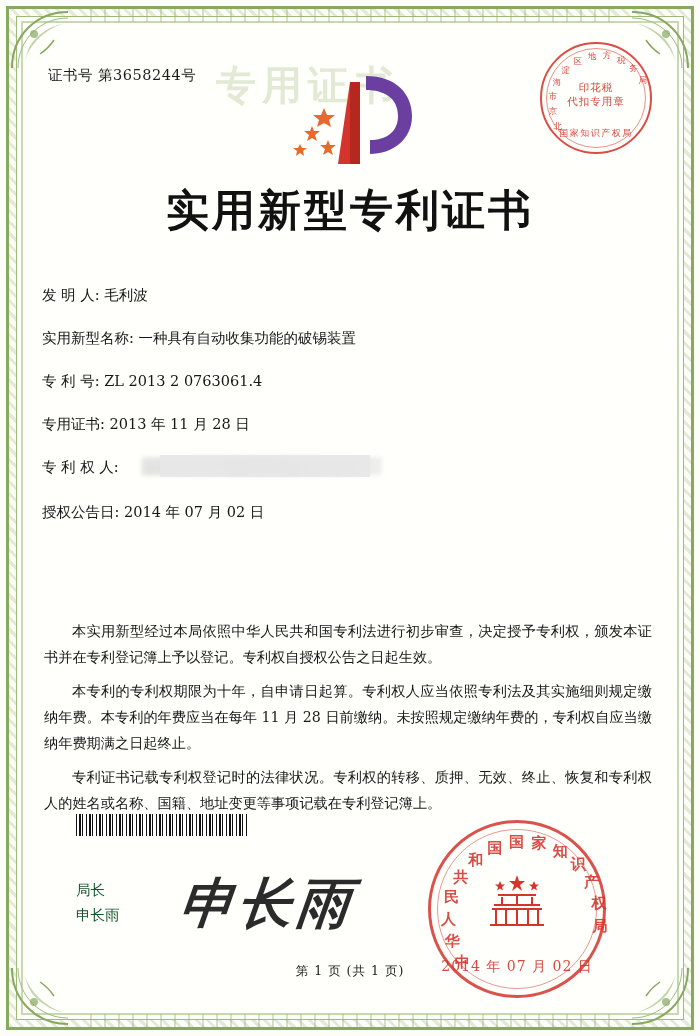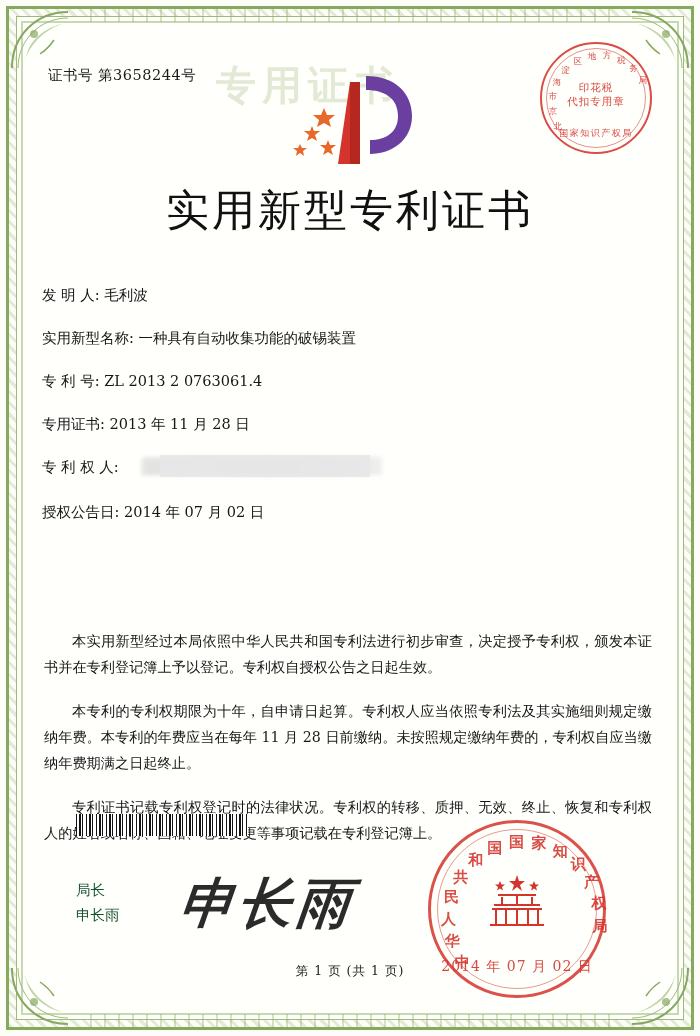--- a/index.html
+++ b/index.html
@@ -159,21 +159,21 @@
     letter-spacing: 1.5px;
     opacity: .9;
   }
 
   
   .title {
     position: absolute;
     left: 0; right: 0; top: 152px;
     text-align: center;
     font-size: 43px;
-    font-weight: normal;
+    font-weight: bold;
     letter-spacing: 3px;
     color: #111;
     font-family: "DejaVu Serif", "Liberation Serif", serif;
   }
 
   
   .fields {
     position: absolute;
     left: 12px; top: 255px;
     width: 620px;
@@ -221,21 +221,21 @@
   .body-text {
     position: absolute;
     left: 14px; top: 580px;
     width: 608px;
     font-size: 14.2px;
     line-height: 26px;
     color: #161616;
     text-align: justify;
   }
   .body-text p {
-    margin: 18px 0 1px 0;
+    margin: 8px 0 1px 0;
     text-indent: 28px;
   }
 
   
   .barcode {
     position: absolute;
     left: 46px; top: 784px;
     width: 172px; height: 22px;
     background:
       repeating-linear-gradient(90deg,

